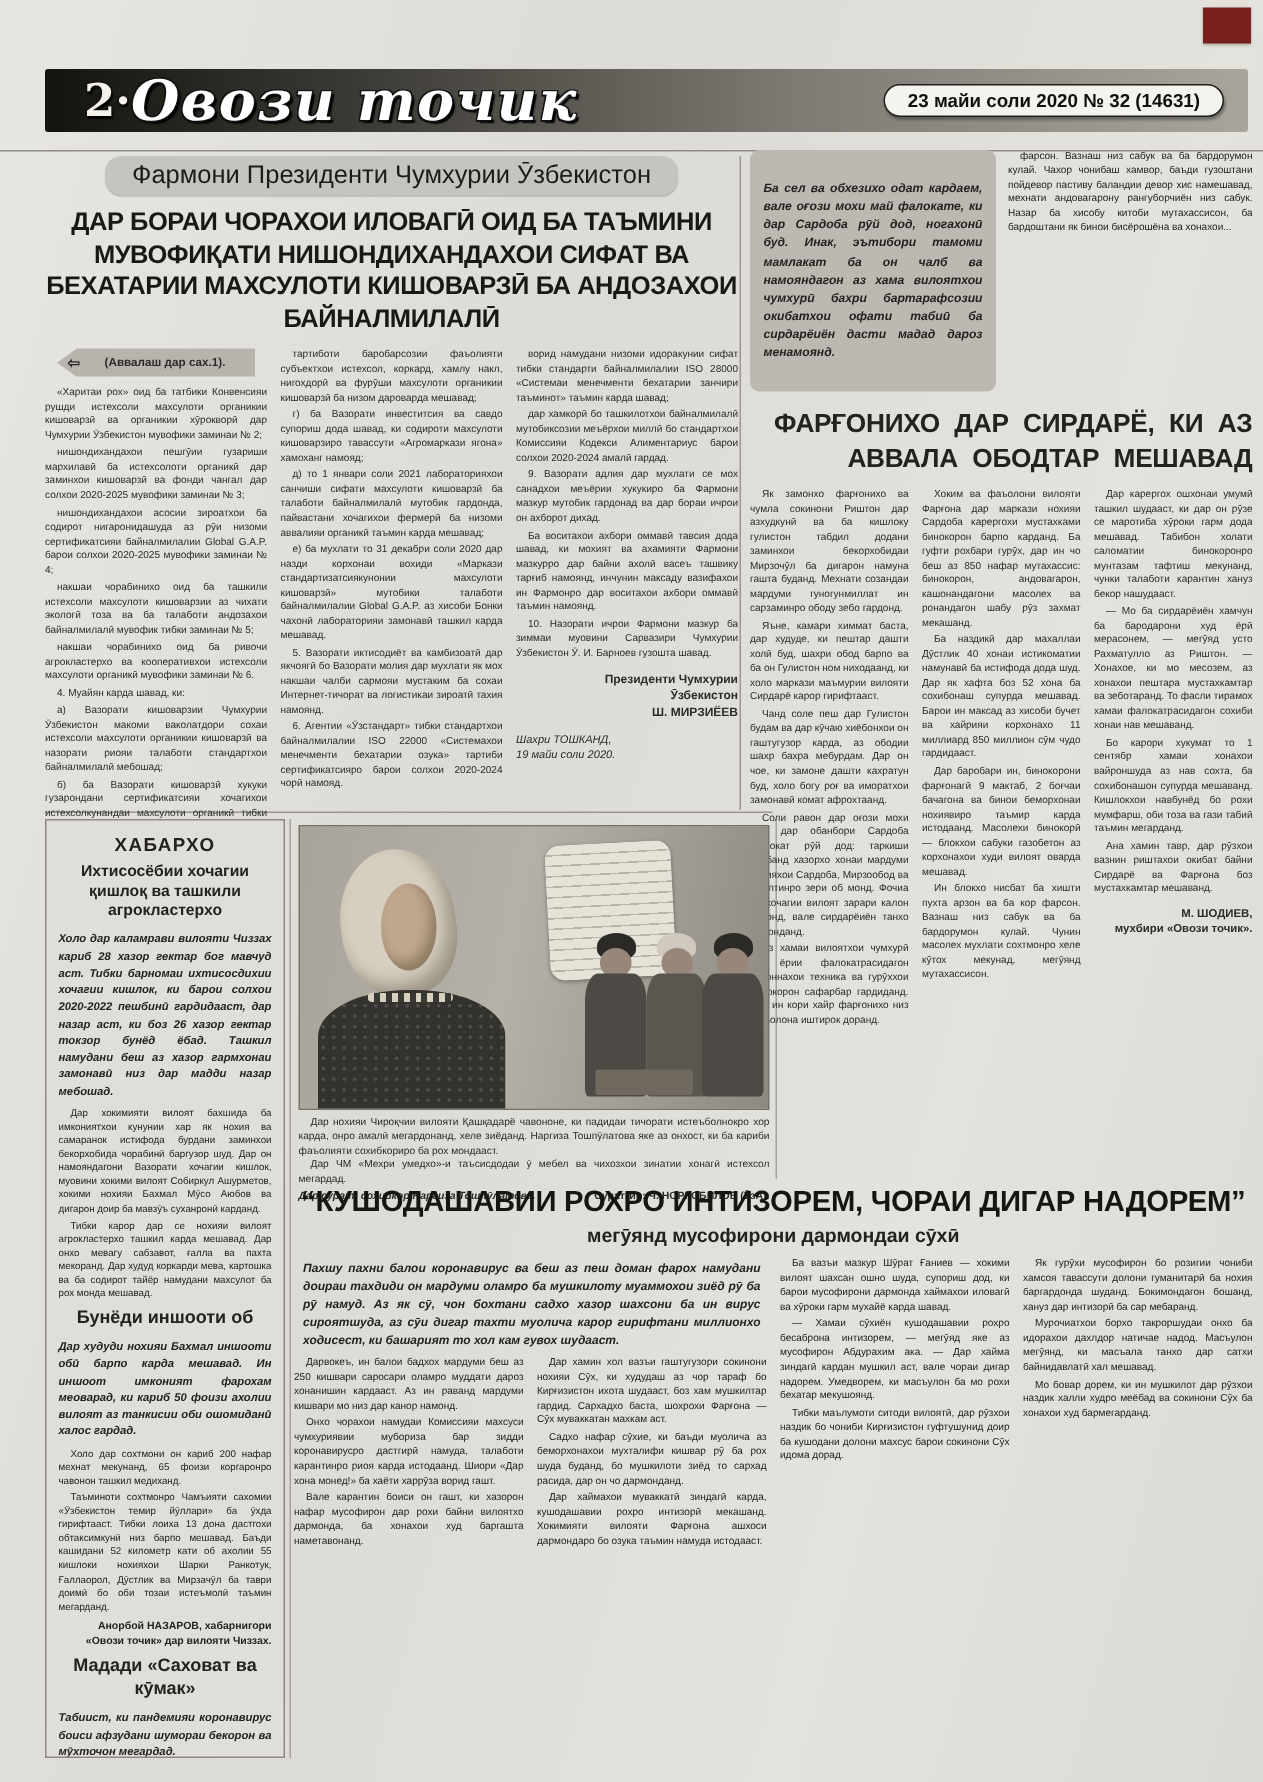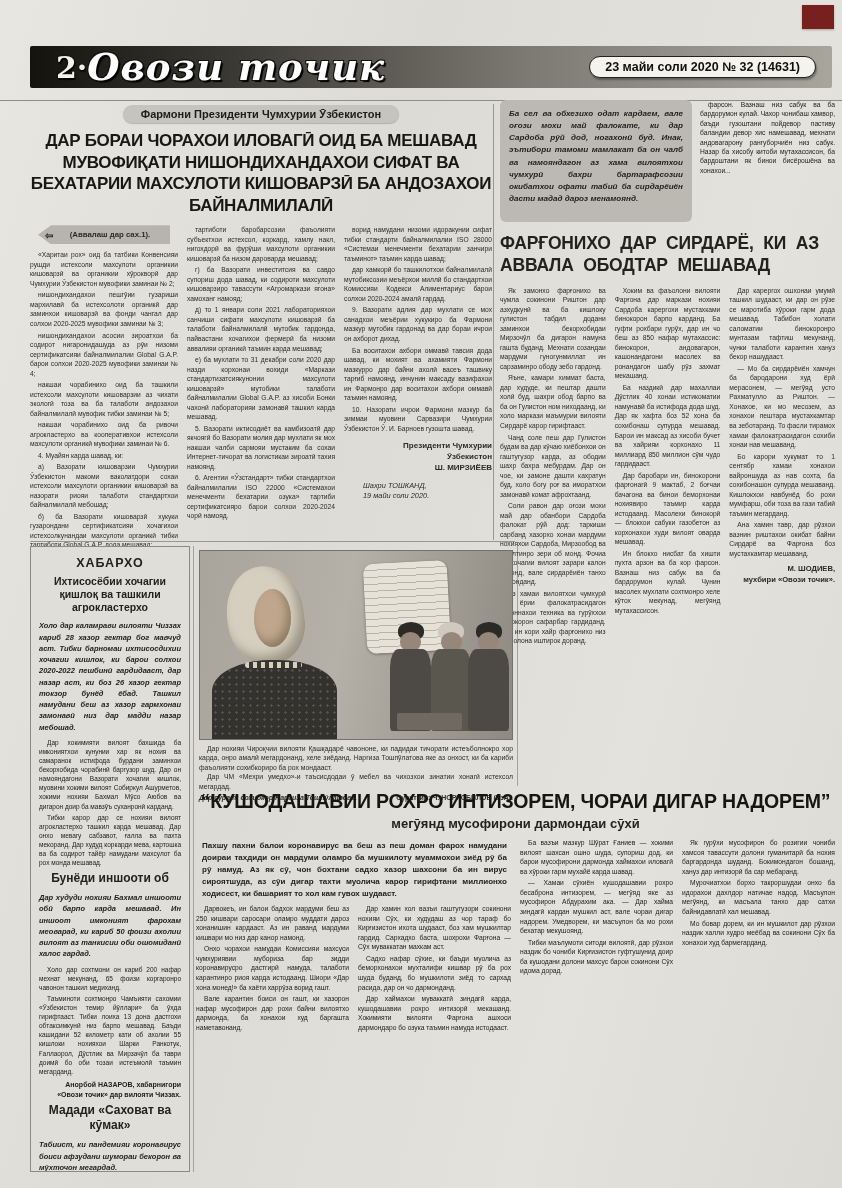--- a/index.html
+++ b/index.html
@@ -17,41 +17,41 @@
   .masthead{flex:1;font-family:"DejaVu Serif",serif;font-style:italic;font-weight:bold;
             font-size:37px;letter-spacing:1px;color:#fff;
             text-shadow:-1px -1px 0 #111,1px -1px 0 #111,-1px 1px 0 #111,2px 2px 1px #000;}
   .datebox{margin-right:16px;background:#f5f3ed;border:1.5px solid #22211d;border-radius:13px;
            padding:3px 15px;font-weight:bold;font-size:12.5px;color:#101010;white-space:nowrap;box-shadow:1px 2px 2px #0005;}
   .toprule{position:absolute;left:0;top:100px;width:842px;height:1px;background:#8f8d86;}
   
   .decree{position:absolute;left:30px;top:104px;width:462px;}
   .kickrow{text-align:center;}
   .kicker{display:inline-block;background:#c6c4be;border-radius:11px;padding:3px 18px;
-          font-weight:bold;font-size:11px;color:#1d1c19;box-shadow:0 1px 1px #0003;}
+          font-weight:normal;font-size:17px;color:#1d1c19;box-shadow:0 1px 1px #0003;}
   .d-head{margin:7px 0 0;text-align:center;font-weight:bold;font-size:17px;line-height:1.27;
           letter-spacing:-.3px;color:#191815;}
   .d-cols{display:flex;gap:9px;margin-top:9px;height:352px;overflow:hidden;}
   .col{flex:1;font-size:6.7px;line-height:1.42;text-align:justify;color:#2c2b28;}
   .col p,.bodycol p{margin:0 0 2px;text-indent:8px;}
   .contmark{position:relative;width:104px;margin:0 auto 6px;background:#b7b4ae;
             clip-path:polygon(0 50%,10% 0,100% 0,100% 100%,10% 100%);
             padding:4px 8px 4px 20px;font-weight:bold;font-size:7.8px;text-align:center;text-indent:0;}
   .contmark .arr{position:absolute;left:7px;top:4px;font-size:10px;}
-  .sig{margin-top:8px;text-align:right;font-weight:bold;font-size:8px;line-height:1.35;text-indent:0;margin-left:19px;}
+  .sig{margin-top:8px;text-align:right;font-weight:bold;font-size:8px;line-height:1.35;text-indent:0;}
   .sigplace{margin-top:7px;text-align:left;font-style:italic;font-weight:normal;font-size:7.4px;}
   .vrule1{position:absolute;left:493px;top:104px;width:1px;height:436px;background:#9a978f;}
   .hrule1{position:absolute;left:30px;top:541px;width:485px;height:1px;background:#9a978f;}
   
   .fergana{position:absolute;left:500px;top:100px;width:335px;}
   .q-row{display:flex;gap:8px;}
-  .quotebox{width:192px;box-sizing:border-box;background:#bcb9b2;border-radius:6px;padding:8px 9px;
+  .quotebox{width:164px;box-sizing:border-box;background:#bcb9b2;border-radius:6px;padding:20px 9px;
             font-weight:bold;font-style:italic;font-size:8.1px;line-height:1.5;text-align:justify;}
   .sidecol{flex:1;font-size:6.7px;line-height:1.4;text-align:justify;height:122px;overflow:hidden;}
-  .f-head{margin:10px 0 0;text-align:left;font-weight:bold;font-size:17.5px;line-height:1.28;word-spacing:5px;letter-spacing:-.2px;}
+  .f-head{margin:10px 0 0;text-align:right;font-weight:bold;font-size:17.5px;line-height:1.28;word-spacing:5px;letter-spacing:-.2px;}
   .f-cols{display:flex;gap:9px;margin-top:9px;height:508px;overflow:hidden;}
   .f-byline{margin-top:6px;text-align:right;font-weight:bold;font-size:7.6px;line-height:1.4;text-indent:0;}
   
   .sidebar{position:absolute;left:30px;top:546px;width:160px;height:626px;box-sizing:border-box;
            border:1px solid #8d8a83;background:#e0ded8;padding:7px 8px;overflow:hidden;}
   .sb-title{text-align:center;font-weight:bold;font-size:12.5px;letter-spacing:1px;margin:2px 0 5px;}
   .sb-h2{text-align:center;font-weight:bold;font-size:10.5px;line-height:1.25;margin:4px 0 6px;}
   .sb-h2.big{font-size:12px;}
   .sb-lead{font-weight:bold;font-style:italic;font-size:7.5px;line-height:1.5;text-align:justify;margin:0 0 5px;}
   .sb-body{font-size:6.5px;line-height:1.4;text-align:justify;}
@@ -85,21 +85,21 @@
   .caption{margin-top:4px;font-size:6.8px;line-height:1.38;text-align:justify;color:#2c2b28;}
   .caption p{margin:0;}
   .cap-foot{display:flex;justify-content:space-between;font-size:7px;font-weight:bold;margin-top:2px;}
   .cap-foot .l{font-style:italic;}
   
   .road{position:absolute;left:196px;top:790px;width:639px;}
   .r-head{margin:0;text-align:center;font-weight:bold;font-size:19.5px;letter-spacing:-.2px;line-height:1.2;color:#161512;}
   .r-sub{text-align:center;font-weight:bold;font-size:13px;margin-top:3px;}
   .r-grid{display:grid;grid-template-columns:repeat(4,1fr);grid-template-rows:auto 1fr;gap:4px 9px;
           margin-top:7px;height:302px;overflow:hidden;}
-  .r-lead{grid-column:1/3;font-weight:bold;font-size:8px;line-height:1.5;text-align:justify;padding:2px 4px 0 6px;}
+  .r-lead{grid-column:1/3;font-weight:bold;font-style:italic;font-size:8px;line-height:1.5;text-align:justify;padding:2px 4px 0 6px;}
   .rc{font-size:6.7px;line-height:1.42;text-align:justify;}
   .rc1{grid-column:1;grid-row:2;} .rc2{grid-column:2;grid-row:2;}
   .rc3{grid-column:3;grid-row:1/3;} .rc4{grid-column:4;grid-row:1/3;}
   .r-by{margin-top:4px;text-align:right;font-weight:bold;font-size:8px;line-height:1.4;}
   .r-by .it{font-style:italic;font-weight:normal;font-size:7.4px;}
 </style>
 </head>
 <body>
 
 <div class="page">
@@ -112,21 +112,21 @@
     <div class="datebox">23 майи соли 2020 № 32 (14631)</div>
   </header>
   <div class="toprule"></div>
   <div class="vrule1"></div>
   <div class="hrule1"></div>
   <div class="vrule2"></div>
   <div class="vrule3"></div>
 
   <section class="decree">
     <div class="kickrow"><span class="kicker">Фармони Президенти Чумхурии Ӯзбекистон</span></div>
-    <h1 class="d-head">ДАР БОРАИ ЧОРАХОИ ИЛОВАГӢ ОИД БА МЕШАВАД МУВОФИҚАТИ НИШОНДИХАНДАХОИ СИФАТ ВА БЕХАТАРИИ МАХСУЛОТИ КИШОВАРЗӢ БА АНДОЗАХОИ БАЙНАЛМИЛАЛӢ</h1>
+    <h1 class="d-head">ДАР БОРАИ ЧОРАХОИ ИЛОВАГӢ ОИД БА ТАЪМИНИ МУВОФИҚАТИ НИШОНДИХАНДАХОИ СИФАТ ВА БЕХАТАРИИ МАХСУЛОТИ КИШОВАРЗӢ БА АНДОЗАХОИ БАЙНАЛМИЛАЛӢ</h1>
     <div class="d-cols">
       <div class="col">
         <div class="contmark"><span class="arr">⇦</span><span>(Аввалаш дар сах.1).</span></div>
         <div class="bodycol">
             <p>«Харитаи рох» оид ба татбики Конвенсияи рушди истехсоли махсулоти органикии кишоварзӣ ва органикии хӯрокворӣ дар Чумхурии Ӯзбекистон мувофики заминаи № 2;</p>
             <p>нишондихандахои пешгӯии гузариши мархилавӣ ба истехсолоти органикӣ дар заминхои кишоварзӣ ва фонди чангал дар солхои 2020-2025 мувофики заминаи № 3;</p>
             <p>нишондихандахои асосии зироатхои ба содирот нигаронидашуда аз рӯи низоми сертификатсияи байналмилалии Global G.A.P. барои солхои 2020-2025 мувофики заминаи № 4;</p>
             <p>накшаи чорабинихо оид ба ташкили истехсоли махсулоти кишоварзии аз чихати экологӣ тоза ва ба талаботи андозахои байналмилалӣ мувофик тибки заминаи № 5;</p>
             <p>накшаи чорабинихо оид ба ривочи агрокластерхо ва кооперативхои истехсоли махсулоти органикӣ мувофики заминаи № 6.</p>
             <p>4. Муайян карда шавад, ки:</p>

